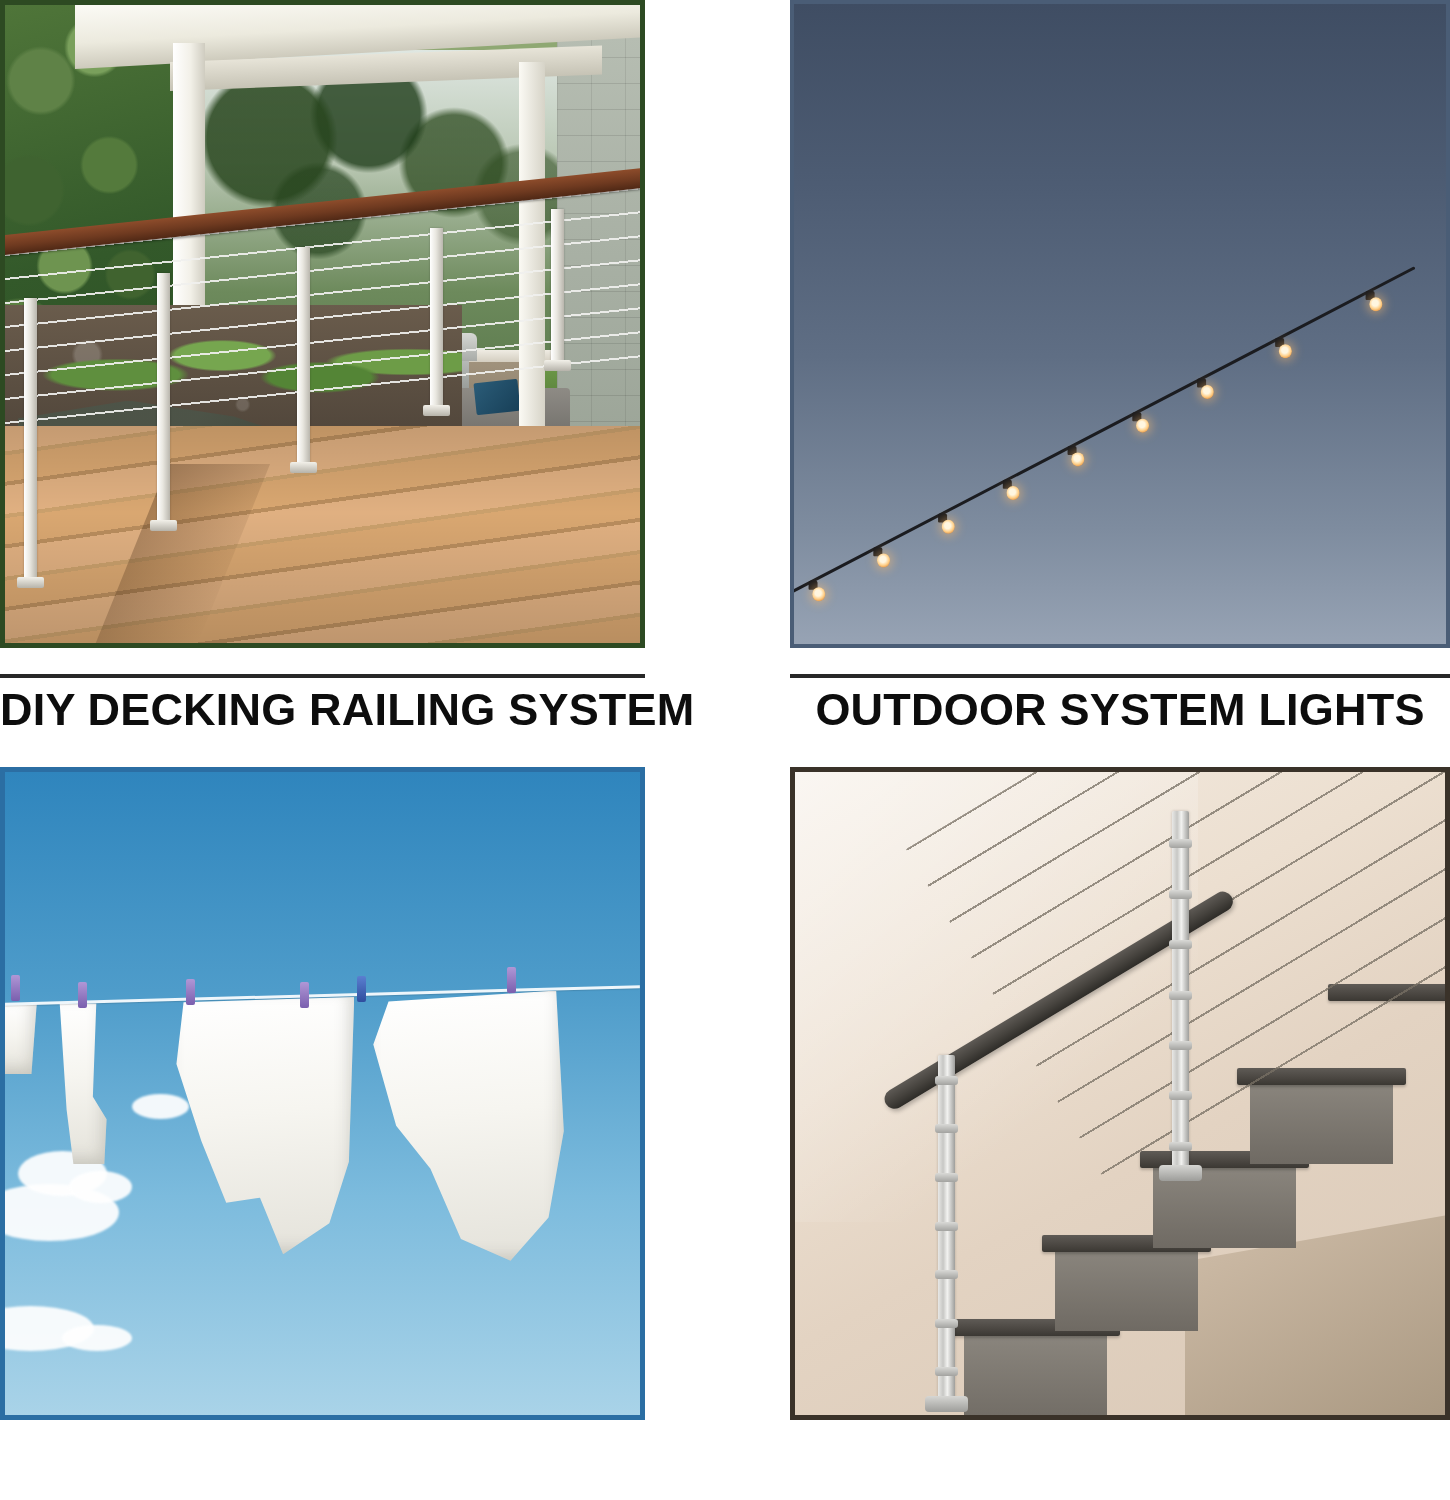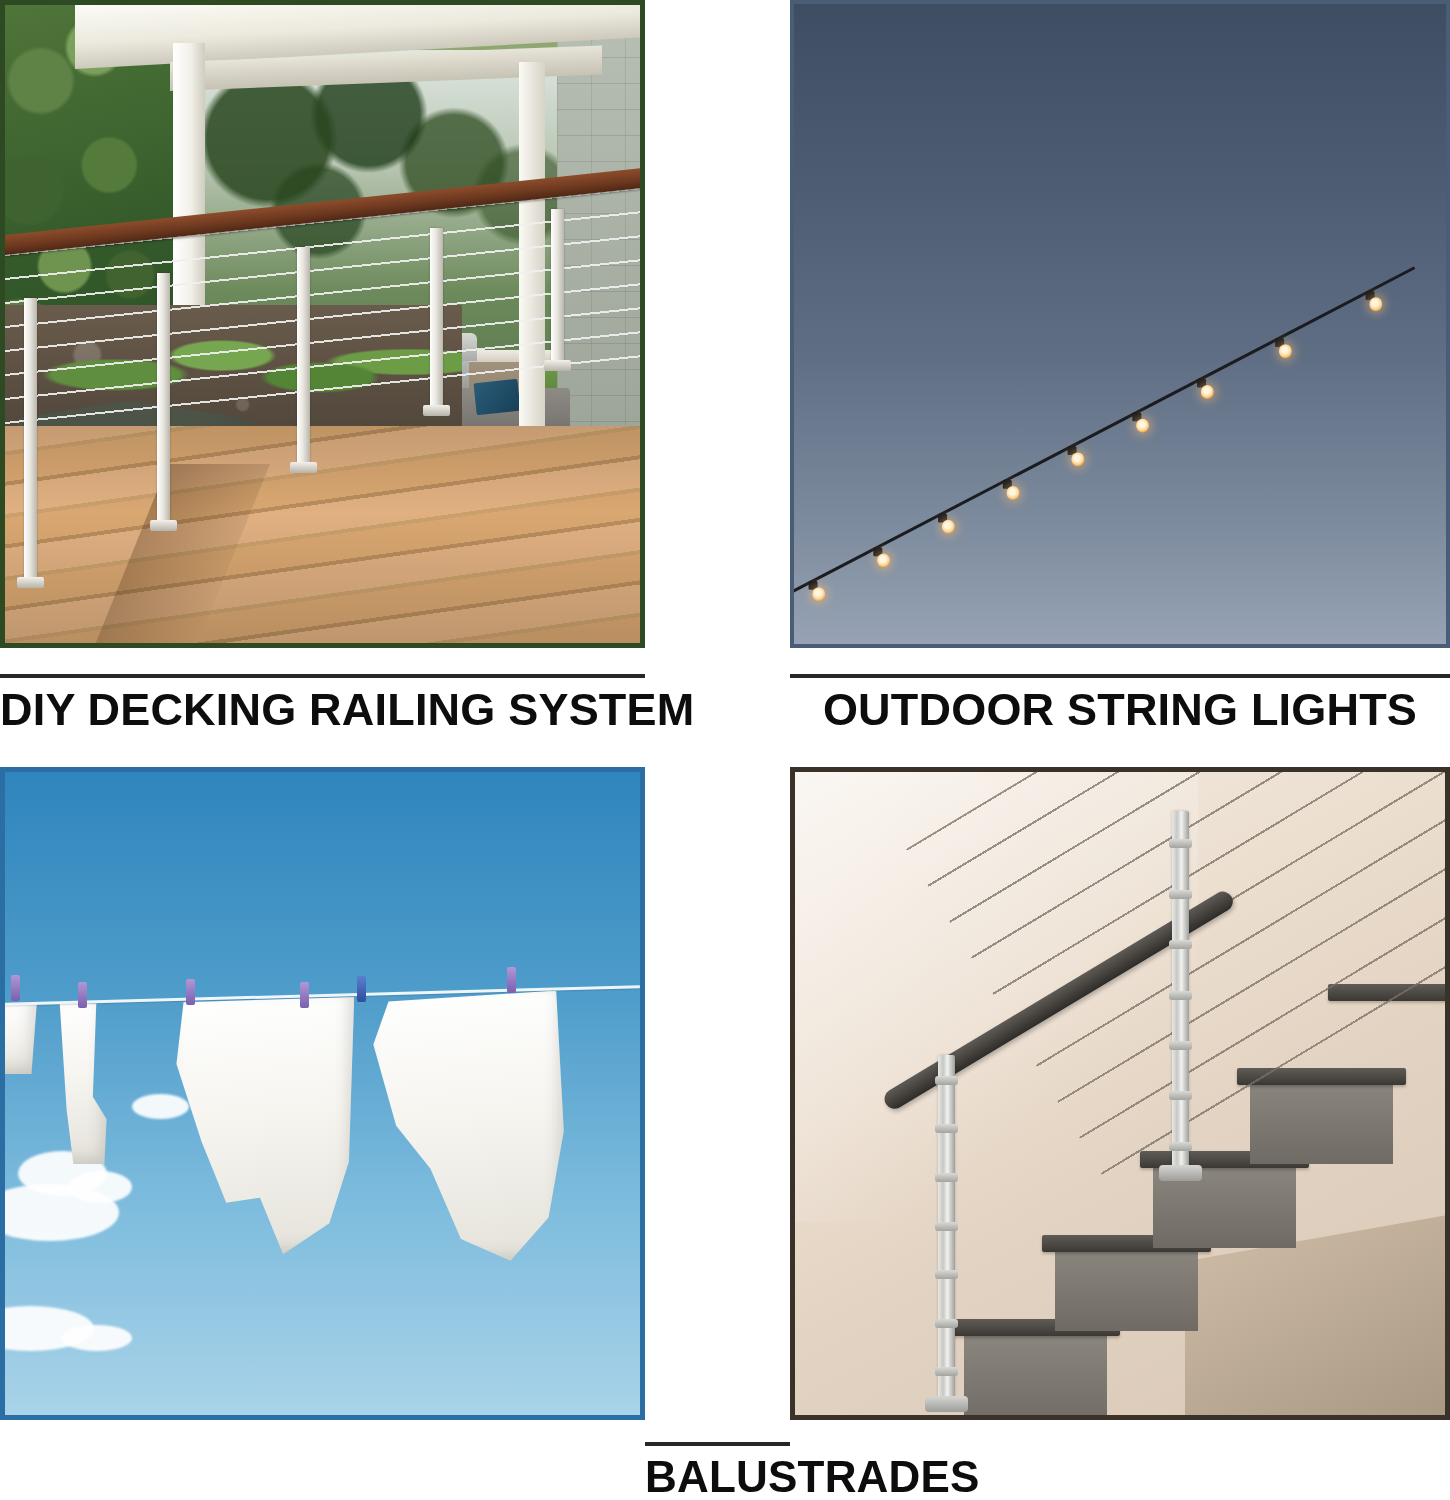--- a/index.html
+++ b/index.html
@@ -486,21 +486,21 @@
       <div class="cap-rule"></div>
       <div class="cap-text left">DIY DECKING RAILING SYSTEM</div>
     </div>
   </div>
 
   <div class="cell"></div>
 
   <div class="cell">
     <div class="caption">
       <div class="cap-rule"></div>
-      <div class="cap-text center">OUTDOOR STRING LIGHTS</div>
+      <div class="cap-text center">OUTDOOR SYSTEM LIGHTS</div>
     </div>
   </div>
 
   <div class="cell">
     <div class="panel p-clothes">
       <div class="cl-inner">
         <div class="cloud" style="left:-4%;top:64%;width:22%;height:9%"></div>
         <div class="cloud" style="left:2%;top:59%;width:14%;height:7%"></div>
         <div class="cloud" style="left:10%;top:62%;width:10%;height:5%"></div>
         <div class="cloud" style="left:-6%;top:83%;width:20%;height:7%"></div>
@@ -565,20 +565,14 @@
           <span class="fit" style="top:92%"></span>
           <span class="base"></span>
         </div>
       </div>
     </div>
   </div>
 
 
   <div class="cell"></div>
 
-  <div class="cell">
-    <div class="caption cap-bottom">
-      <div class="cap-rule"></div>
-      <div class="cap-text center">BALUSTRADES</div>
-    </div>
-  </div>
 
 </div>
 
 </body></html>

